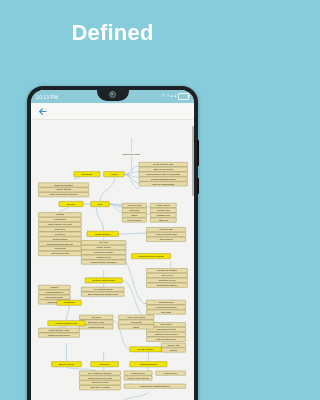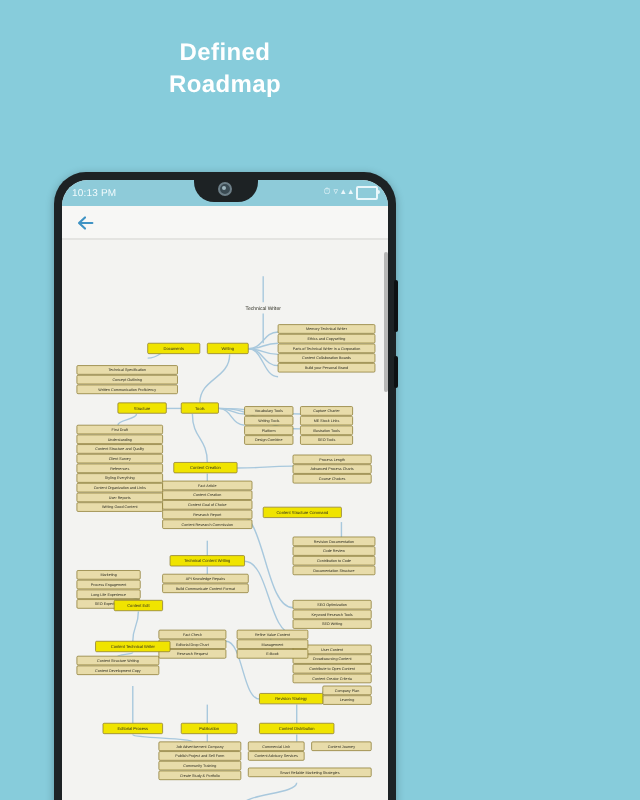--- a/index.html
+++ b/index.html
@@ -16,21 +16,21 @@
   }
 
   
   .promo {
     position: absolute;
     top: 18px;
     left: 0;
     width: 225px;
     text-align: center;
     color: #ffffff;
-    font-size: 12px;
+    font-size: 22px;
     font-weight: bold;
     line-height: 1.35;
     letter-spacing: 0.2px;
     z-index: 5;
   }
 
   
   .phone {
     position: absolute;
     left: 27px;
@@ -176,21 +176,20 @@
     border-radius: 1px;
   }
 
   
 </style>
 </head>
 <body>
 
 <div class="promo">
   <div>Defined</div>
-  <div>Roadmap</div>
 </div>
 
 <div class="phone">
   <div class="side-btn b1"></div>
   <div class="side-btn b2"></div>
 
   <div class="phone-inner">
 
     <div class="statusbar">
       <div class="status-time">10:13 PM</div>

